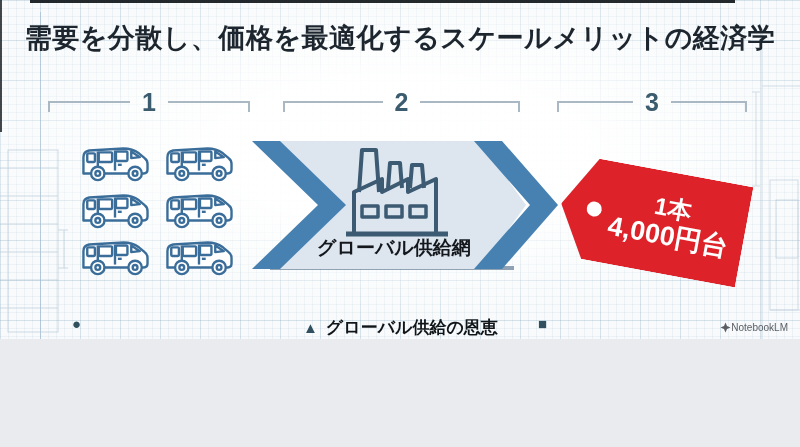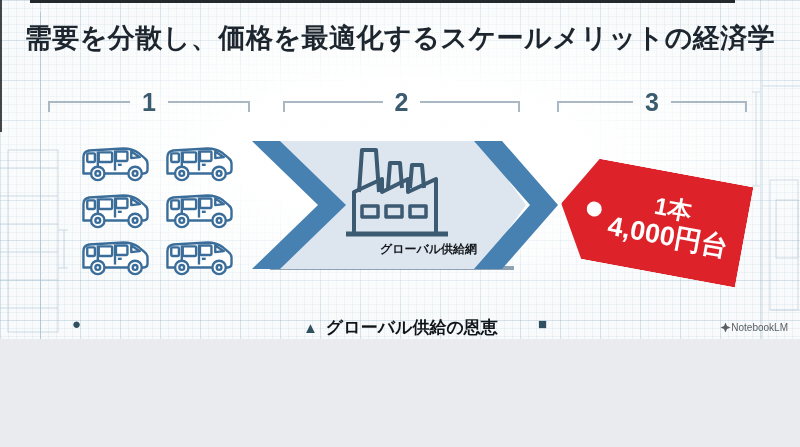--- a/index.html
+++ b/index.html
@@ -35,22 +35,22 @@
   .step-num{padding:0 12px;font-size:25px;font-weight:bold;line-height:1;}
   #step1{left:48px;width:202px}
   #step2{left:283px;width:237px}
   #step3{left:557px;width:190px}
 
   .cars{position:absolute;left:78px;top:139px;display:grid;
     grid-template-columns:repeat(2,74px);grid-auto-rows:44px;column-gap:10px;row-gap:3px;}
   .car svg{width:74px;height:44px;display:block;}
 
   .arrow-wrap{position:absolute;left:250px;top:138px;width:310px;height:134px;}
-  .arrow-label{position:absolute;left:317px;top:241px;width:160px;text-align:right;
-    font-size:12px;font-weight:bold;color:#14181c;}
+  .arrow-label{position:absolute;left:317px;top:235px;width:160px;text-align:left;
+    font-size:19px;font-weight:bold;color:#14181c;}
 
   .tag{position:absolute;left:560px;top:166px;width:186px;height:102px;
     transform:rotate(10.5deg);transform-origin:40% 50%;}
   .tag-shape{position:absolute;inset:0;background:var(--tag-red,#dd2329);
     clip-path:polygon(0 50%,16% 0,100% 0,100% 100%,16% 100%);
     filter:drop-shadow(2px 3px 3px rgba(0,0,0,.18));}
   .tag-hole{position:absolute;left:26px;top:43px;width:15px;height:15px;border-radius:50%;background:#fff;}
   .tag-text{position:absolute;left:40px;right:4px;top:0;bottom:0;display:flex;flex-direction:column;
     justify-content:center;align-items:center;color:#fff;font-weight:bold;}
   .tag-line1{font-size:24px;line-height:1.15;}

